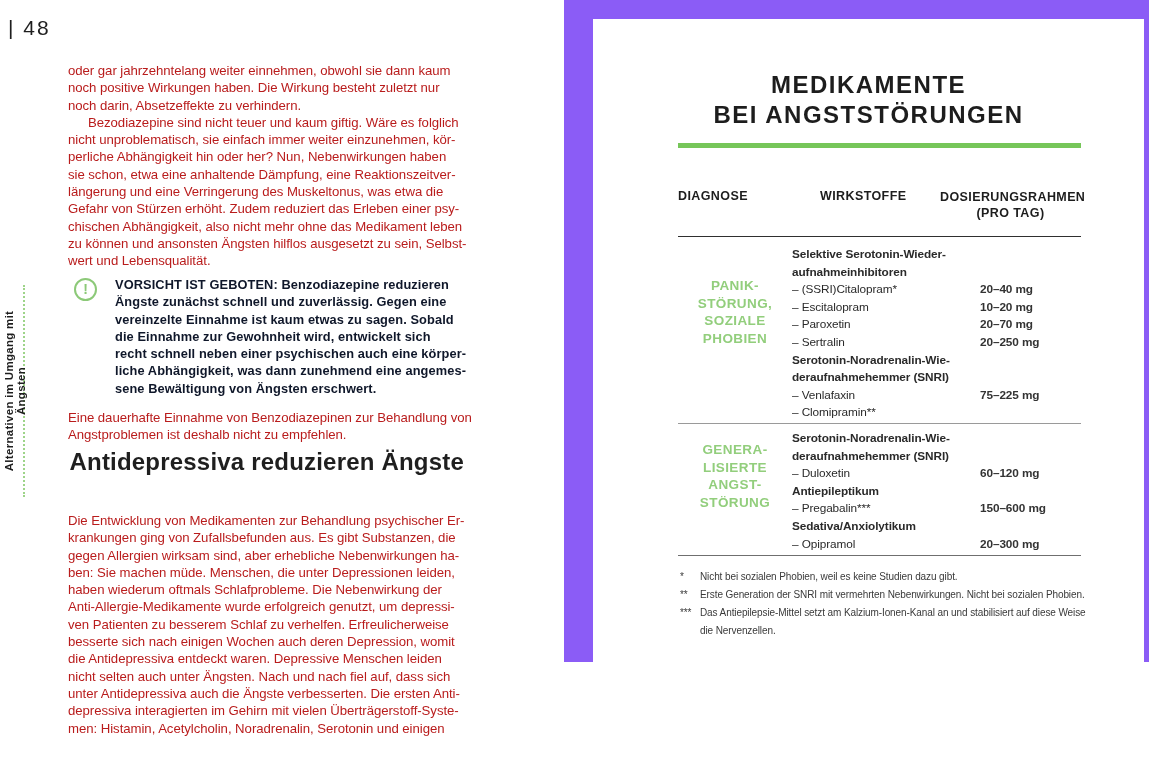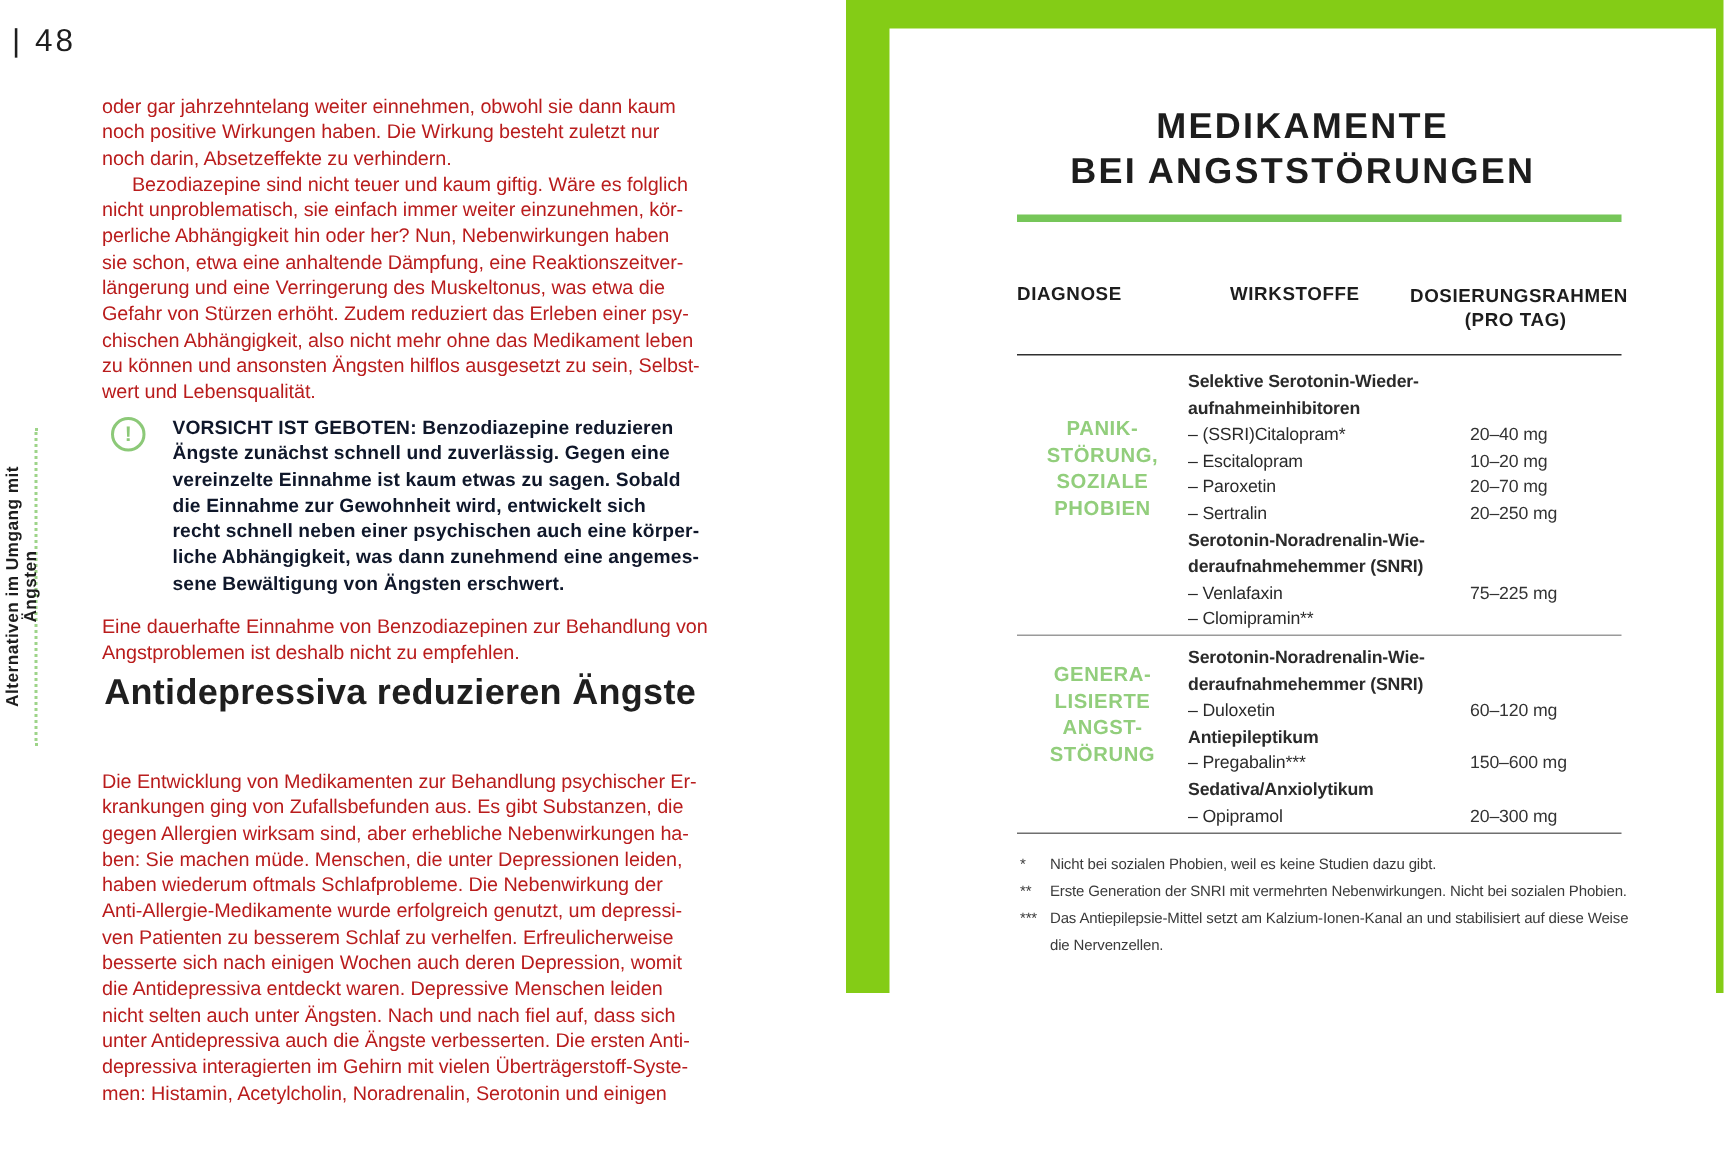--- a/index.html
+++ b/index.html
@@ -46,21 +46,21 @@
     color:#0f172a; letter-spacing:0.1px;
   }
 
   #section-heading {
     position:absolute; left:68px; top:448px; width:396px; text-align:right;
     font-size:24px; font-weight:800; color:#1f1f1f; letter-spacing:0.2px;
   }
   #para-4-wrap { top:512px; }
 
   
-  #right-page { position:absolute; left:564px; top:0; width:585px; height:662px; background:#84cc16; }
+  #right-page { position:absolute; left:564px; top:0; width:585px; height:662px; background:#8b5cf6; }
   #card { position:absolute; left:29px; top:19px; width:551px; height:745px; background:#ffffff; }
 
   #med-title {
     position:absolute; top:51px; left:0; width:100%; text-align:center;
     font-size:24px; font-weight:800; letter-spacing:1.5px; line-height:30px; color:#1d1d1d;
   }
   #title-rule { position:absolute; top:124px; left:85px; width:403px; height:5px; background:#76C659; }
 
   #thead {
     position:absolute; top:170px; left:85px; width:403px; display:flex;
@@ -77,21 +77,21 @@
   .tdiag {
     position:absolute; left:0; width:114px; text-align:center;
     font-size:13.5px; font-weight:700; letter-spacing:0.4px; line-height:17.5px; color:#92CE7C;
   }
   #group-1 .tdiag { top:31px; }
   #group-2 .tdiag { top:11px; }
   .tsub { margin-left:114px; width:289px; font-size:11.8px; line-height:17.6px; color:#2a2a2a; letter-spacing:-0.1px; }
   .class-row { font-weight:700; }
   .trow { display:flex; }
   .nm { width:188px; }
-  .ds { width:101px; color:#333333; }
+  .ds { width:101px; color:#333333;font-weight:bold; }
 
   #sep-1 { position:absolute; top:404px; left:85px; width:403px; height:0; border-top:1px solid #9a9a9a; }
   #bottom-rule { position:absolute; top:536px; left:85px; width:403px; height:0; border-top:1px solid #6f6f6f; }
 
   #footnotes {
     position:absolute; top:549px; left:87px; width:430px;
     font-size:10px; line-height:18px; color:#3a3a3a; letter-spacing:-0.1px;
   }
   .fn { display:flex; }
   .fn-marker { width:20px; }

